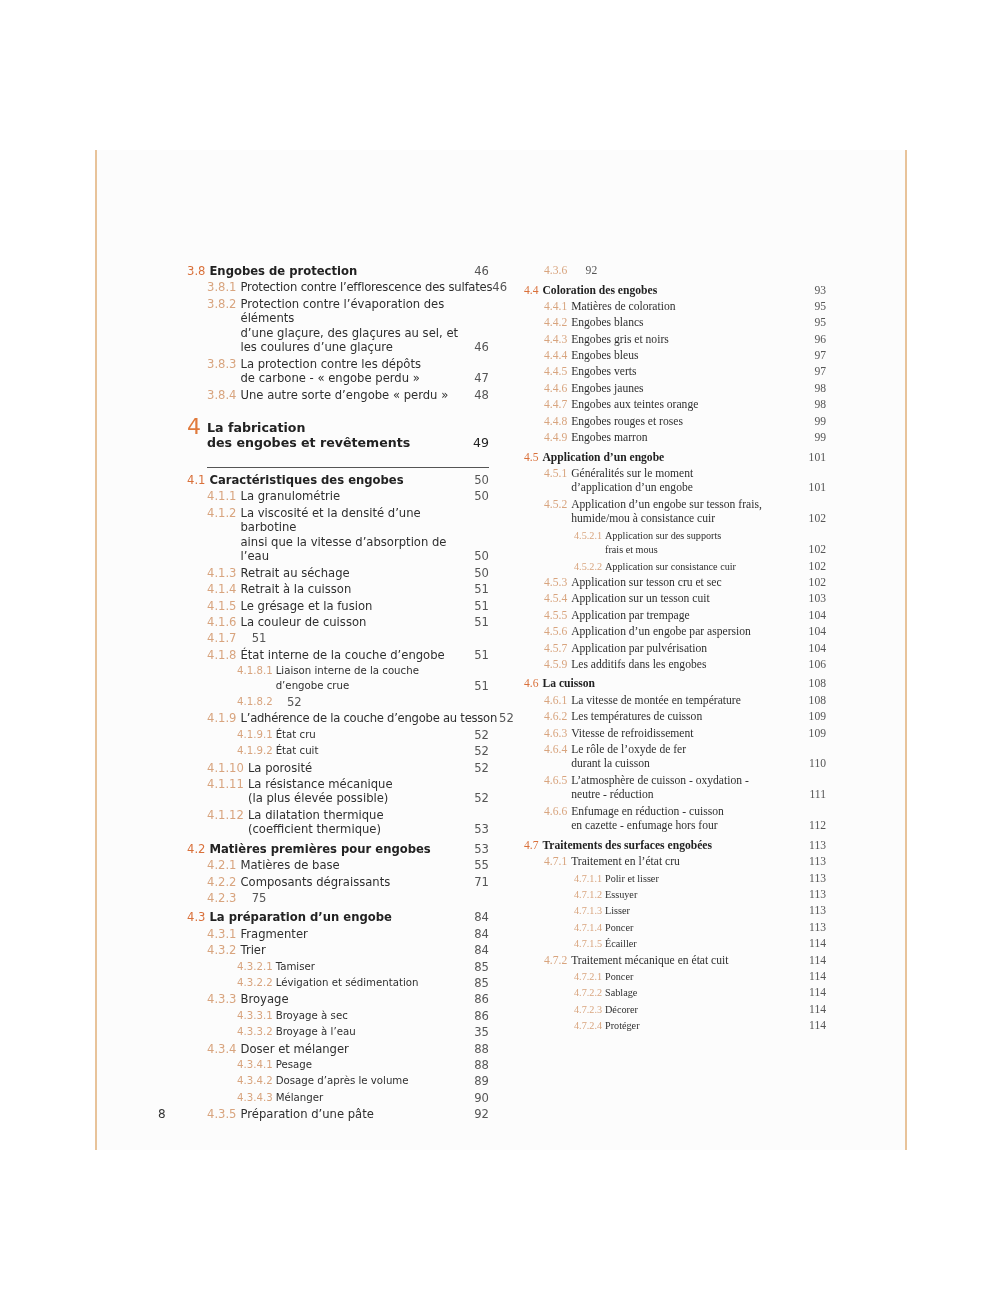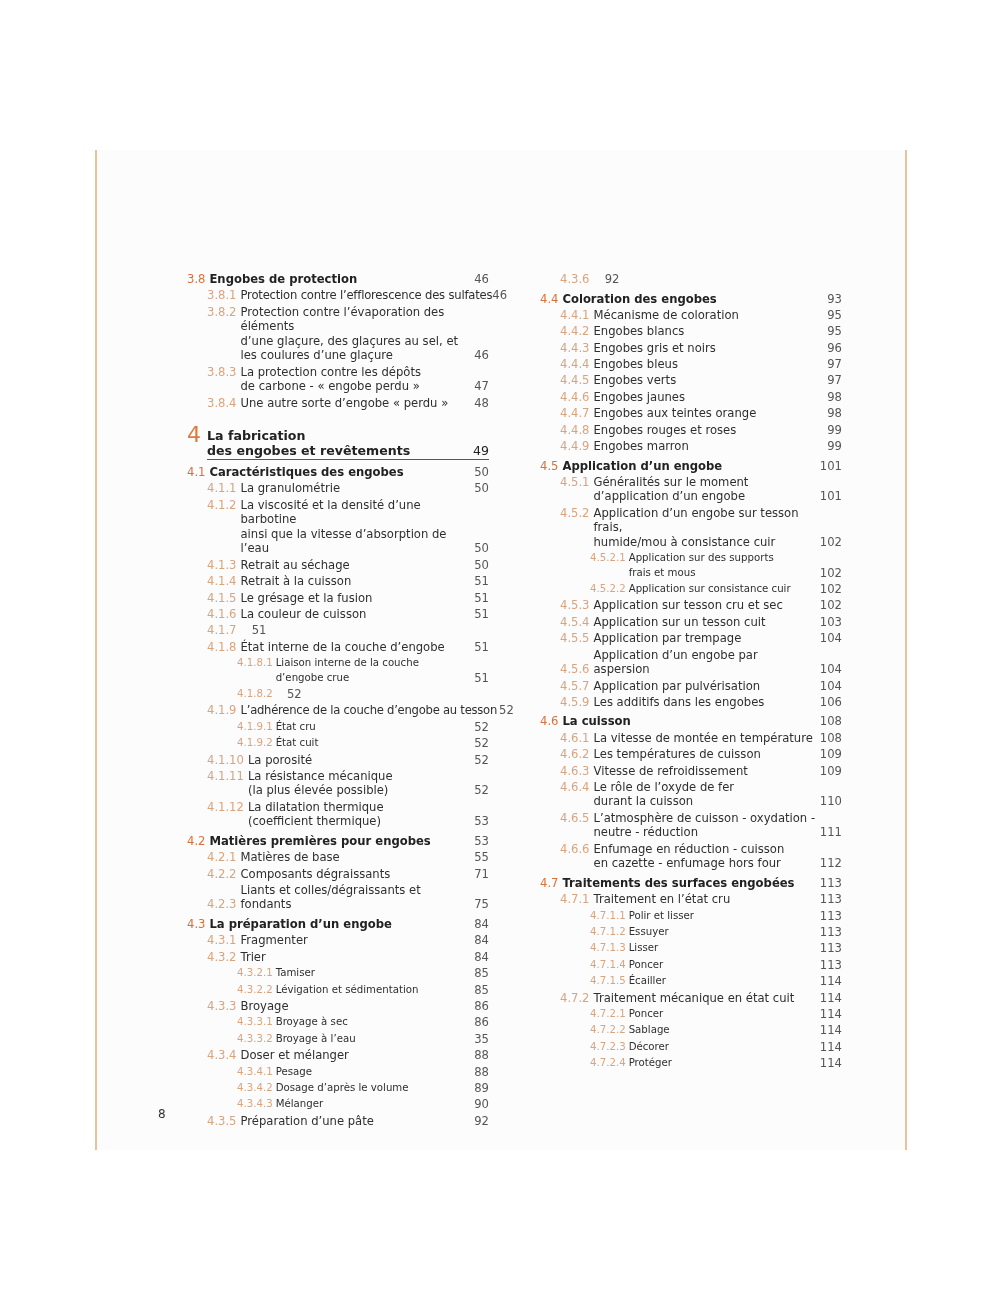--- a/index.html
+++ b/index.html
@@ -9,37 +9,37 @@
   }
   .page {
     position:absolute; left:96px; top:150px; width:810px; height:1000px;
     background:#fcfcfc;
   }
   .vrule { position:absolute; width:2px; background:#e8c39a; top:150px; height:1000px; }
   .vrule.left { left:95px; }
   .vrule.right { left:905px; }
   .col { position:absolute; top:256px; font-size:11.6px; }
   .col.left { left:187px; width:302px; }
-  .col.right { left:540px; width:302px; }
+  .col.right { left:524px; width:302px;font-family:Liberation Serif, serif; }
   .row { position:relative; display:flex; align-items:flex-end; line-height:14.5px; margin:0 0 1.9px 0; }
   .row .num { white-space:nowrap; flex:0 0 auto; }
   .row .txt { flex:1 1 auto; white-space:pre-line; color:#2f2f2f; }
   .row .pg { flex:0 0 auto; color:#555; text-align:right; min-width:24px; padding-left:2px; }
   .lvl2 { margin-top:5px; }
   .lvl2 .num { color:#d9703a; margin-right:4px; }
   .lvl2 .txt { font-weight:bold; color:#222; }
   .lvl3 { padding-left:20px; }
   .lvl3 .num { color:#d8a47e; margin-right:4px; }
   .lvl4 { padding-left:50px; font-size:10.2px; }
   .lvl4 .num { color:#d8a47e; margin-right:3px; }
   .lvl4 .pg { font-size:11.6px; }
-  .first { margin-top:16px; }
+  .first { margin-top:8px; }
   .chapter { position:relative; margin-top:18px; margin-bottom:4px; }
   .chapter .cnum { position:absolute; left:0; top:-6px; font-size:22px; color:#e07a3c; }
-  .chapter .ctitle { margin-left:20px; font-weight:bold; font-size:12.6px; line-height:15px; color:#222; border-bottom:1px solid #555; padding-bottom:1px; display:flex; align-items:flex-end; }
+  .chapter .ctitle { margin-left:20px; font-weight:bold; font-size:12.6px; line-height:15px; color:#222; border-bottom:1px solid #555; padding-bottom:17px; display:flex; align-items:flex-end; }
   .chapter .ctitle .t { flex:1; white-space:pre-line; }
   .chapter .ctitle .p { font-weight:normal; }
   .pageno { position:absolute; left:158px; top:1107px; font-size:12px; color:#333; }
 </style>
 </head>
 <body>
 
 <div class="page"></div>
 <div class="vrule left"></div>
 <div class="vrule right"></div>
@@ -181,21 +181,20 @@
       <span class="txt">Matières de base</span>
       <span class="pg">55</span>
     </div>
   <div class="row lvl3">
       <span class="num">4.2.2</span>
       <span class="txt">Composants dégraissants</span>
       <span class="pg">71</span>
     </div>
   <div class="row lvl3">
       <span class="num">4.2.3</span>
-      <span class="txt">Liants et colles/dégraissants et fondants</span>
       <span class="pg">75</span>
     </div>
 
   <div class="row lvl2">
       <span class="num">4.3</span>
       <span class="txt">La préparation d’un engobe</span>
       <span class="pg">84</span>
     </div>
   <div class="row lvl3">
       <span class="num">4.3.1</span>
@@ -265,21 +264,21 @@
       <span class="pg">92</span>
     </div>
 
   <div class="row lvl2">
       <span class="num">4.4</span>
       <span class="txt">Coloration des engobes</span>
       <span class="pg">93</span>
     </div>
   <div class="row lvl3">
       <span class="num">4.4.1</span>
-      <span class="txt">Mécanisme de coloration</span>
+      <span class="txt">Matières de coloration</span>
       <span class="pg">95</span>
     </div>
   <div class="row lvl3">
       <span class="num">4.4.2</span>
       <span class="txt">Engobes blancs</span>
       <span class="pg">95</span>
     </div>
   <div class="row lvl3">
       <span class="num">4.4.3</span>
       <span class="txt">Engobes gris et noirs</span>

